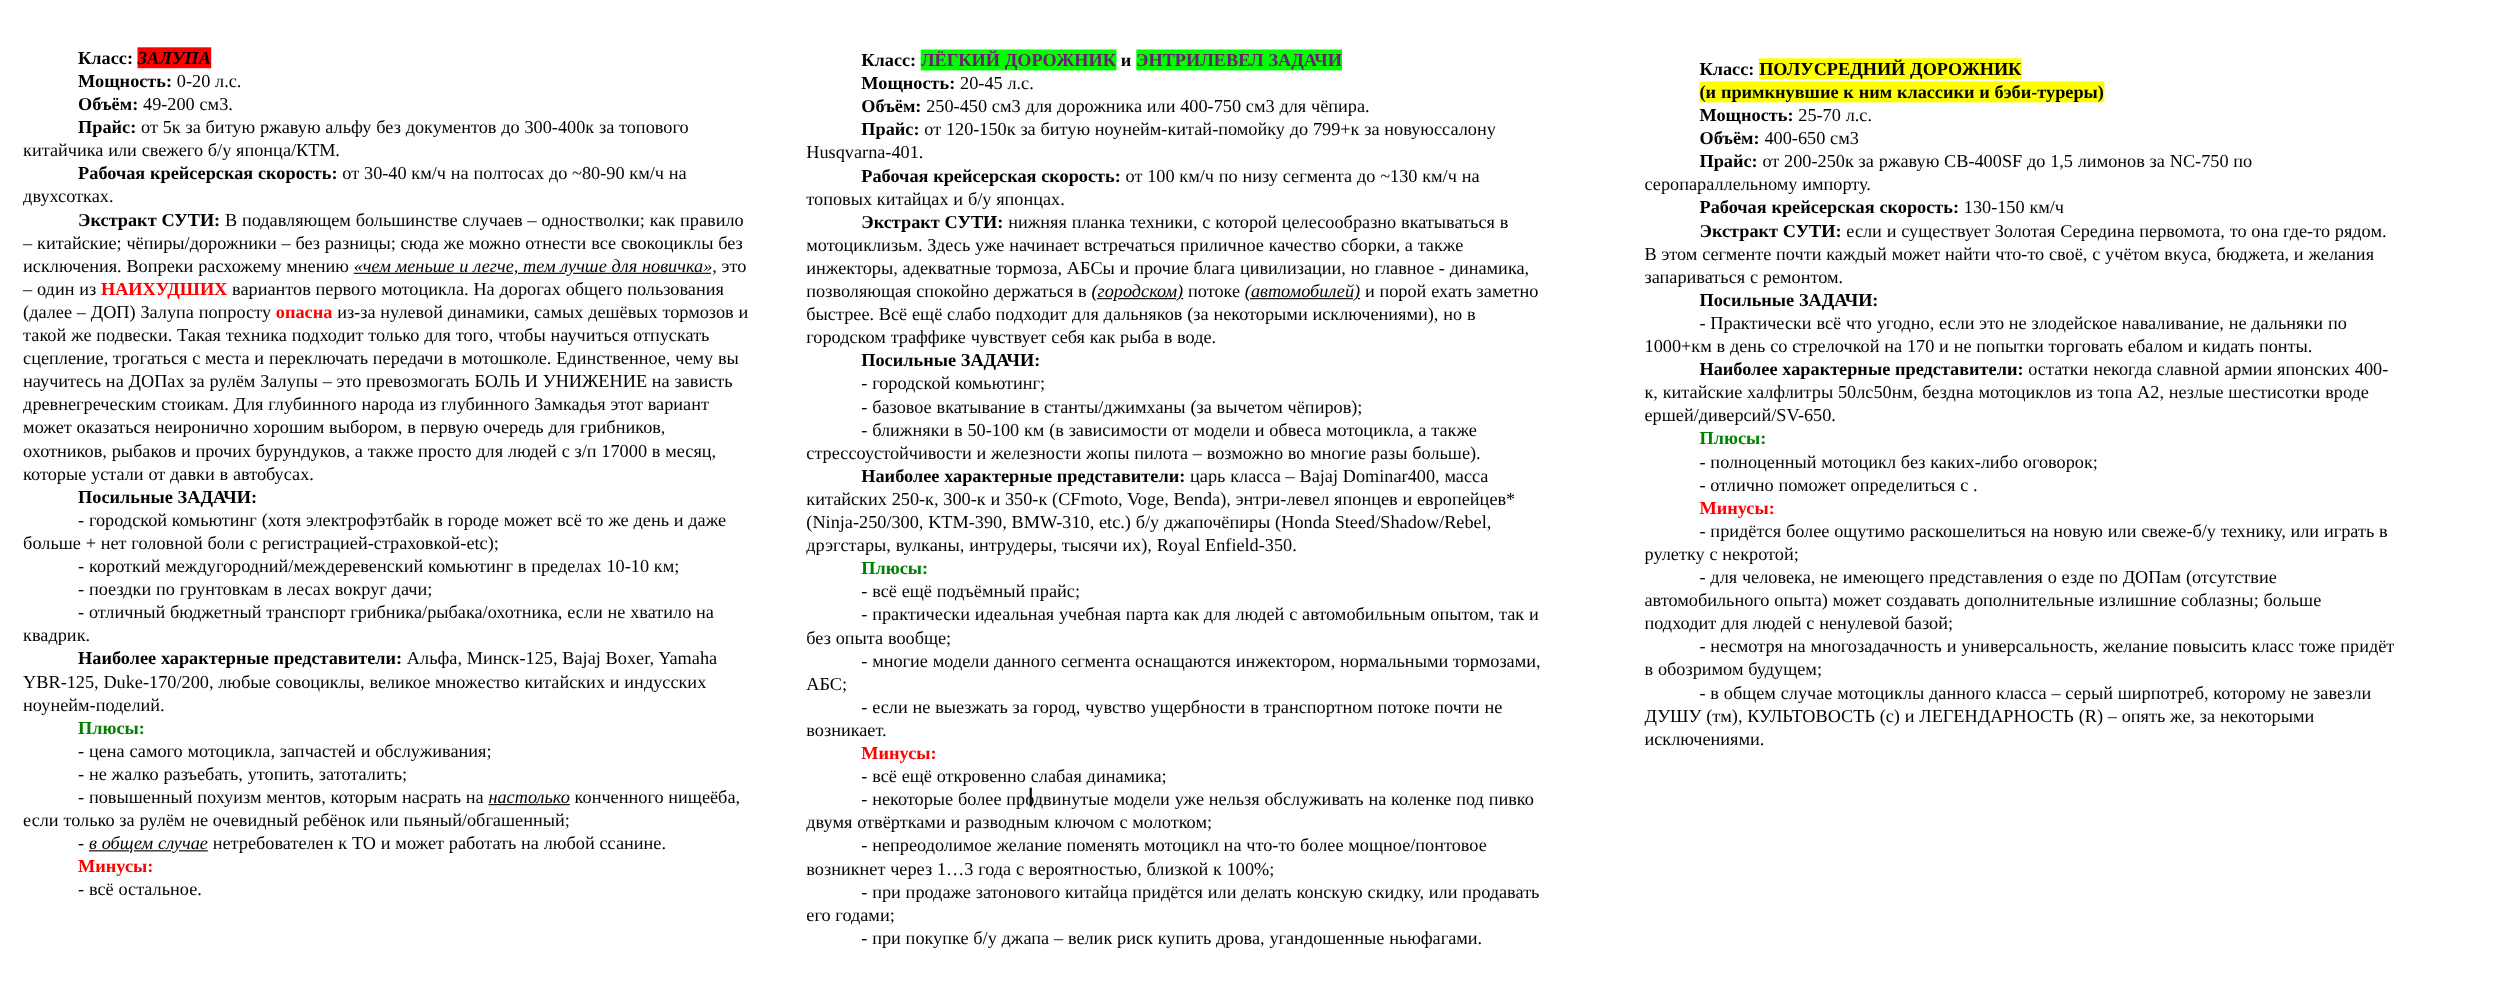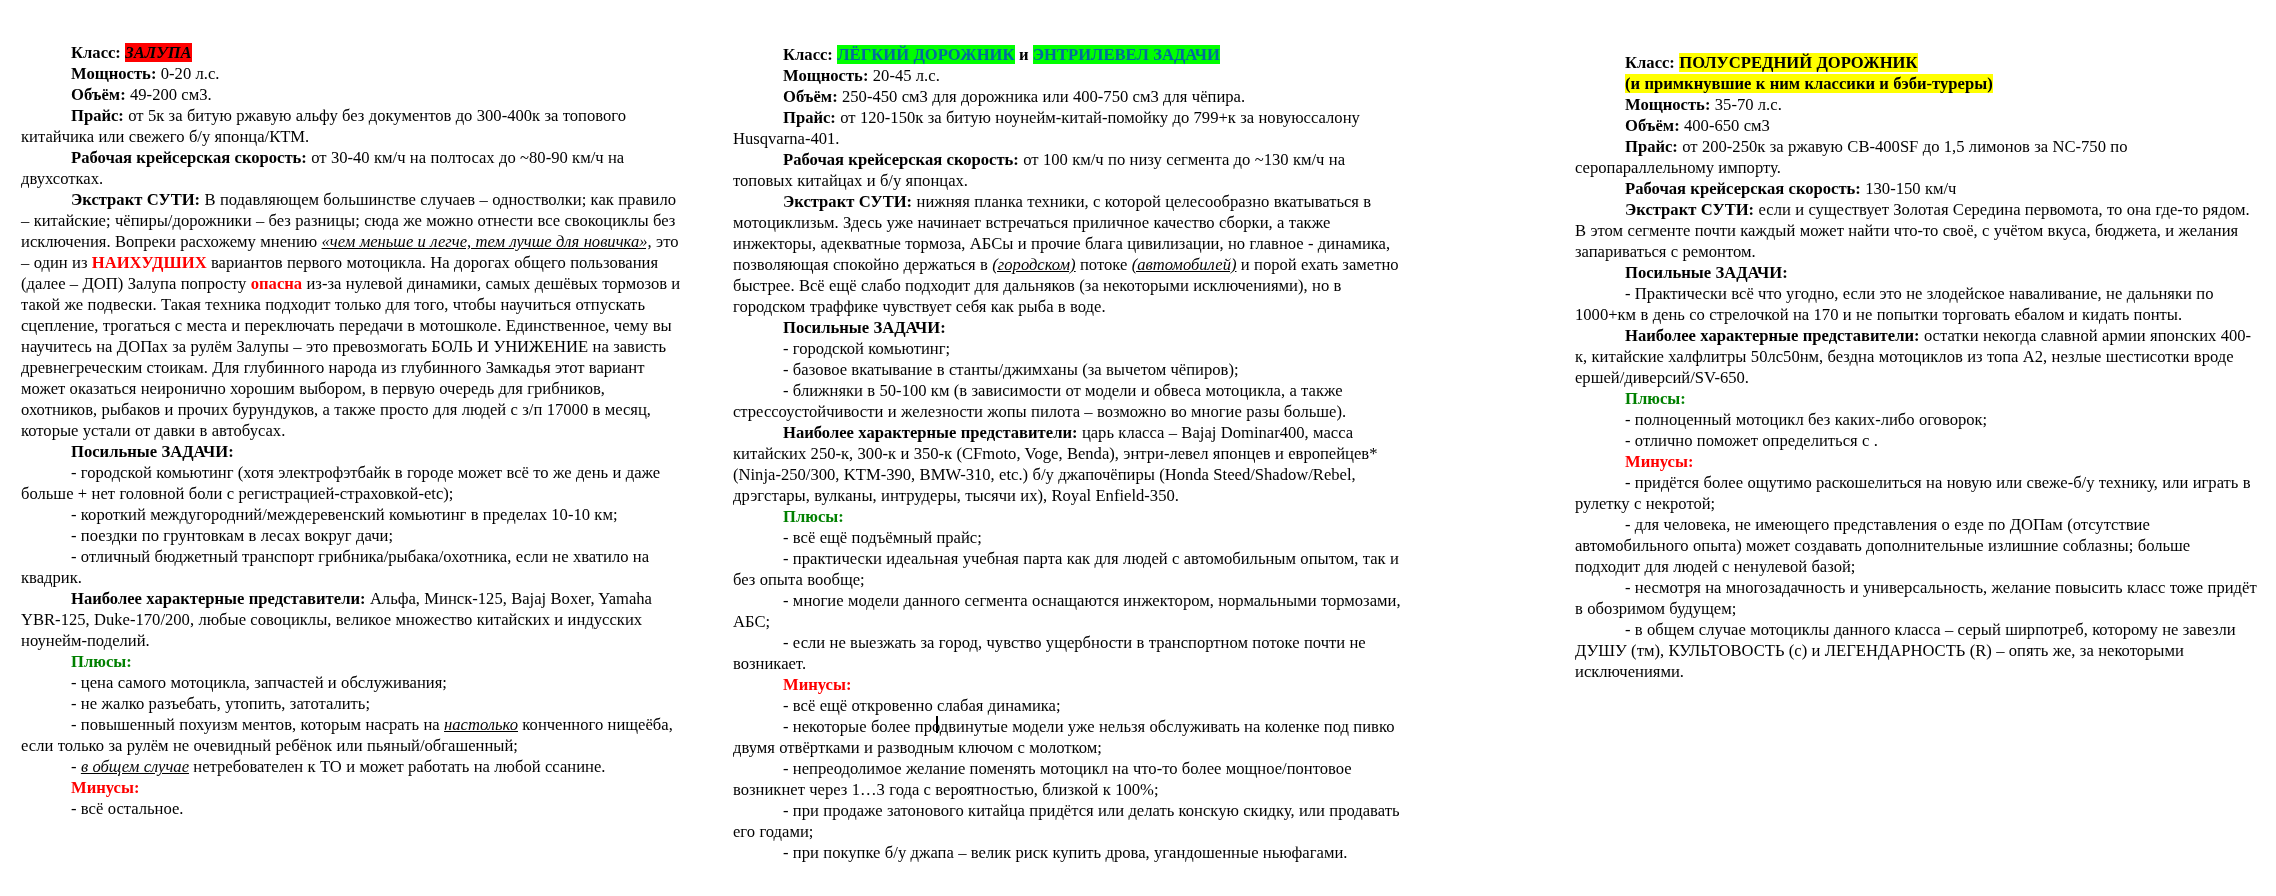--- a/index.html
+++ b/index.html
@@ -27,21 +27,21 @@
     font-size:16.6px;
     line-height:21px;
     text-align:left;
     word-spacing:0.2px;
   }
   .b{font-weight:bold;}
   .i{font-style:italic;text-decoration:underline;}
   .rb{font-weight:bold;color:var(--red);}
   .gb{font-weight:bold;color:var(--green);}
   .hr{font-weight:bold;color:#000;background:var(--hl-red);font-style:italic;}
-  .hg{font-weight:bold;color:#0369a1;background:var(--hl-green);}
+  .hg{font-weight:bold;color:#701a75;background:var(--hl-green);}
   .hy{font-weight:bold;color:#000;background:var(--hl-yellow);}
   .caret{
     position:absolute;
     width:2px;
     background:#000;
   }
 </style>
 </head>
 <body>
 
@@ -83,24 +83,24 @@
     <p><span>- практически идеальная учебная парта как для людей с автомобильным опытом, так и без опыта вообще;</span></p>
     <p><span>- многие модели данного сегмента оснащаются инжектором, нормальными тормозами, АБС;</span></p>
     <p><span>- если не выезжать за город, чувство ущербности в транспортном потоке почти не возникает.</span></p>
     <p><span class="rb">Минусы:</span></p>
     <p><span>- всё ещё откровенно слабая динамика;</span></p>
     <p><span>- некоторые более продвинутые модели уже нельзя обслуживать на коленке под пивко двумя отвёртками и разводным ключом с молотком;</span></p>
     <p><span>- непреодолимое желание поменять мотоцикл на что-то более мощное/понтовое возникнет через 1…3 года с вероятностью, близкой к 100%;</span></p>
     <p><span>- при продаже затонового китайца придётся или делать конскую скидку, или продавать его годами;</span></p>
     <p><span>- при покупке б/у джапа – велик риск купить дрова, угандошенные ньюфагами.</span></p>
   </div>
-<div class="doc-column" style="left: 1575px; top: 52px; width: 684px;">
+<div class="doc-column" style="left: 1495px; top: 52px; width: 684px;">
     <p><span class="b">Класс: </span><span class="hy">ПОЛУСРЕДНИЙ ДОРОЖНИК</span></p>
     <p><span class="hy">(и примкнувшие к ним классики и бэби-туреры)</span></p>
-    <p><span class="b">Мощность: </span><span>35-70 л.с.</span></p>
+    <p><span class="b">Мощность: </span><span>25-70 л.с.</span></p>
     <p><span class="b">Объём: </span><span>400-650 см3</span></p>
     <p><span class="b">Прайс: </span><span>от 200-250к за ржавую CB-400SF до 1,5 лимонов за NC-750 по серопараллельному импорту.</span></p>
     <p><span class="b">Рабочая крейсерская скорость: </span><span>130-150 км/ч</span></p>
     <p><span class="b">Экстракт СУТИ: </span><span>если и существует Золотая Середина первомота, то она где-то рядом. В этом сегменте почти каждый может найти что-то своё, с учётом вкуса, бюджета, и желания запариваться с ремонтом.</span></p>
     <p><span class="b">Посильные ЗАДАЧИ:</span></p>
     <p><span>- Практически всё что угодно, если это не злодейское наваливание, не дальняки по 1000+км в день со стрелочкой на 170 и не попытки торговать ебалом и кидать понты.</span></p>
     <p><span class="b">Наиболее характерные представители: </span><span>остатки некогда славной армии японских 400-к, китайские халфлитры 50лс50нм, бездна мотоциклов из топа А2, незлые шестисотки вроде ершей/диверсий/SV-650.</span></p>
     <p><span class="gb">Плюсы:</span></p>
     <p><span>- полноценный мотоцикл без каких-либо оговорок;</span></p>
     <p><span>- отлично поможет определиться с .</span></p>

